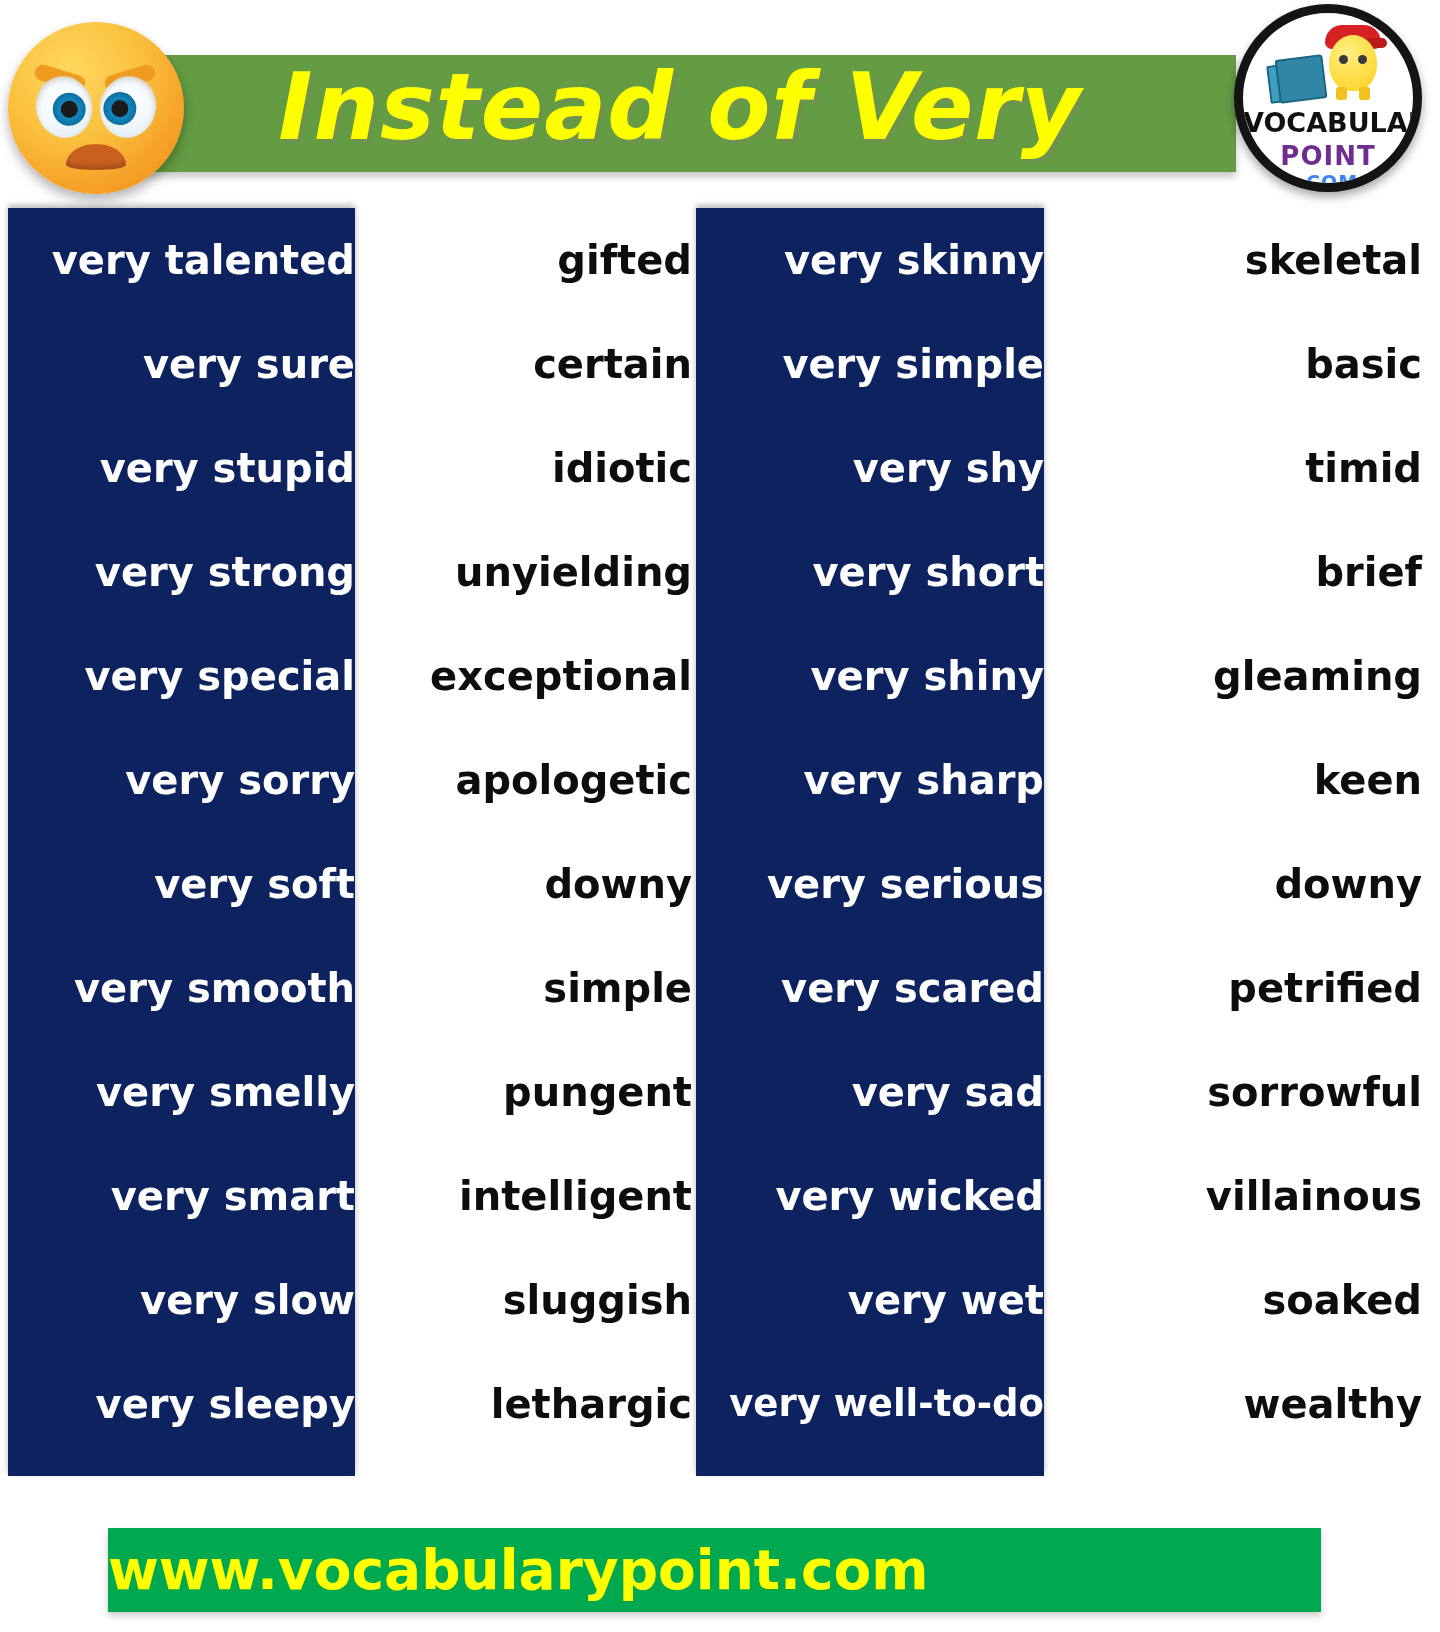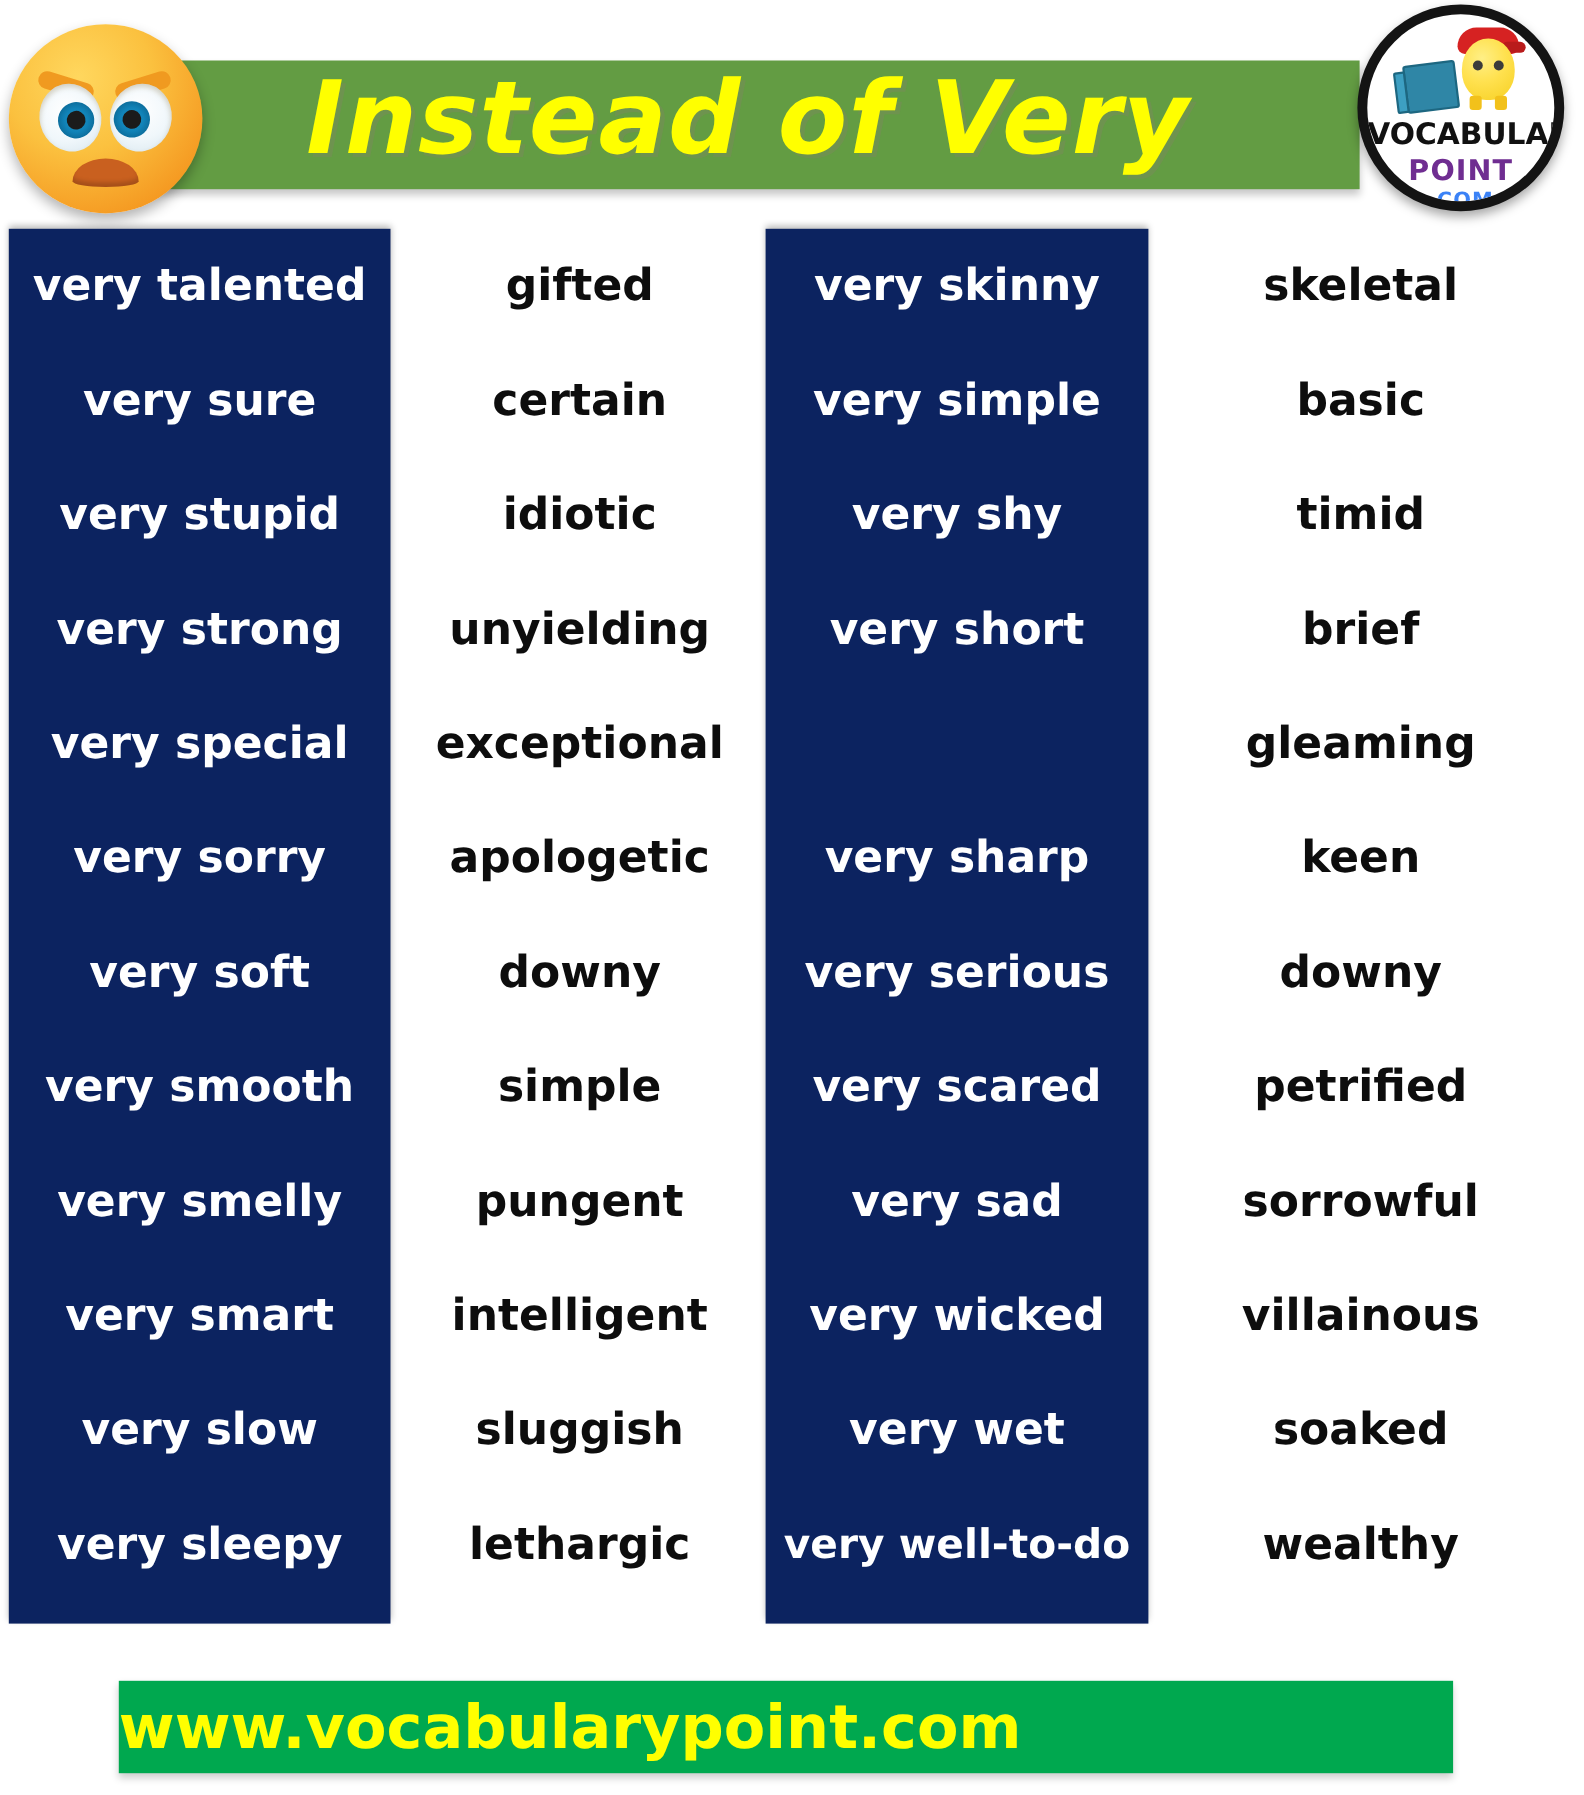--- a/index.html
+++ b/index.html
@@ -215,21 +215,21 @@
   .col.c2 { left: 362px;  width: 330px; }
   .col.c3 { left: 696px;  width: 348px; }
   .col.c4 { left: 1052px; width: 370px; }
 
   .cell {
     position: absolute;
     left: 0;
     width: 100%;
     height: 60px;
     line-height: 60px;
-    text-align: center;
+    text-align: right;
     font-family: "DejaVu Sans", sans-serif;
     font-weight: 700;
     font-size: 40px;
     white-space: nowrap;
   }
   .col.c1 .cell, .col.c3 .cell { color: #ffffff; }
   .col.c2 .cell, .col.c4 .cell { color: #0d0d0d; }
 
   
   .footer {
@@ -322,20 +322,21 @@
     <div class="cell" style="top:958px">intelligent</div>
     <div class="cell" style="top:1062px">sluggish</div>
     <div class="cell" style="top:1166px">lethargic</div>
   </div>
 
   <div class="col c3">
     <div class="cell" style="top:22px">very skinny</div>
     <div class="cell" style="top:126px">very simple</div>
     <div class="cell" style="top:230px">very shy</div>
     <div class="cell" style="top:334px">very short</div>
+    <div class="cell" style="top:438px">very shiny</div>
     <div class="cell" style="top:542px">very sharp</div>
     <div class="cell" style="top:646px">very serious</div>
     <div class="cell" style="top:750px">very scared</div>
     <div class="cell" style="top:854px">very sad</div>
     <div class="cell" style="top:958px">very wicked</div>
     <div class="cell" style="top:1062px">very wet</div>
     <div class="cell" style="top:1166px;font-size:37px">very well-to-do</div>
   </div>
 
   <div class="col c4">

